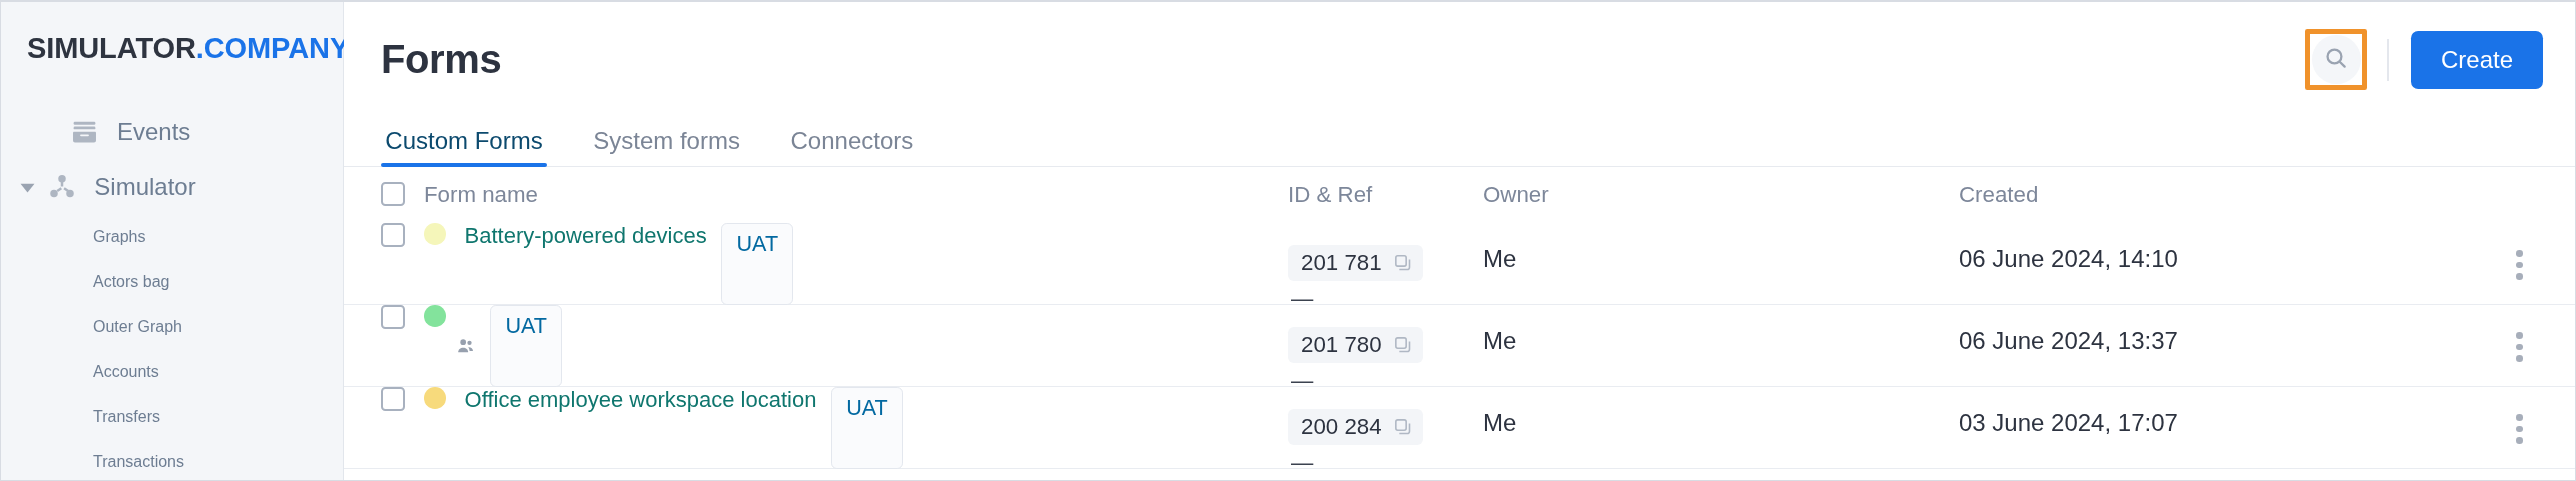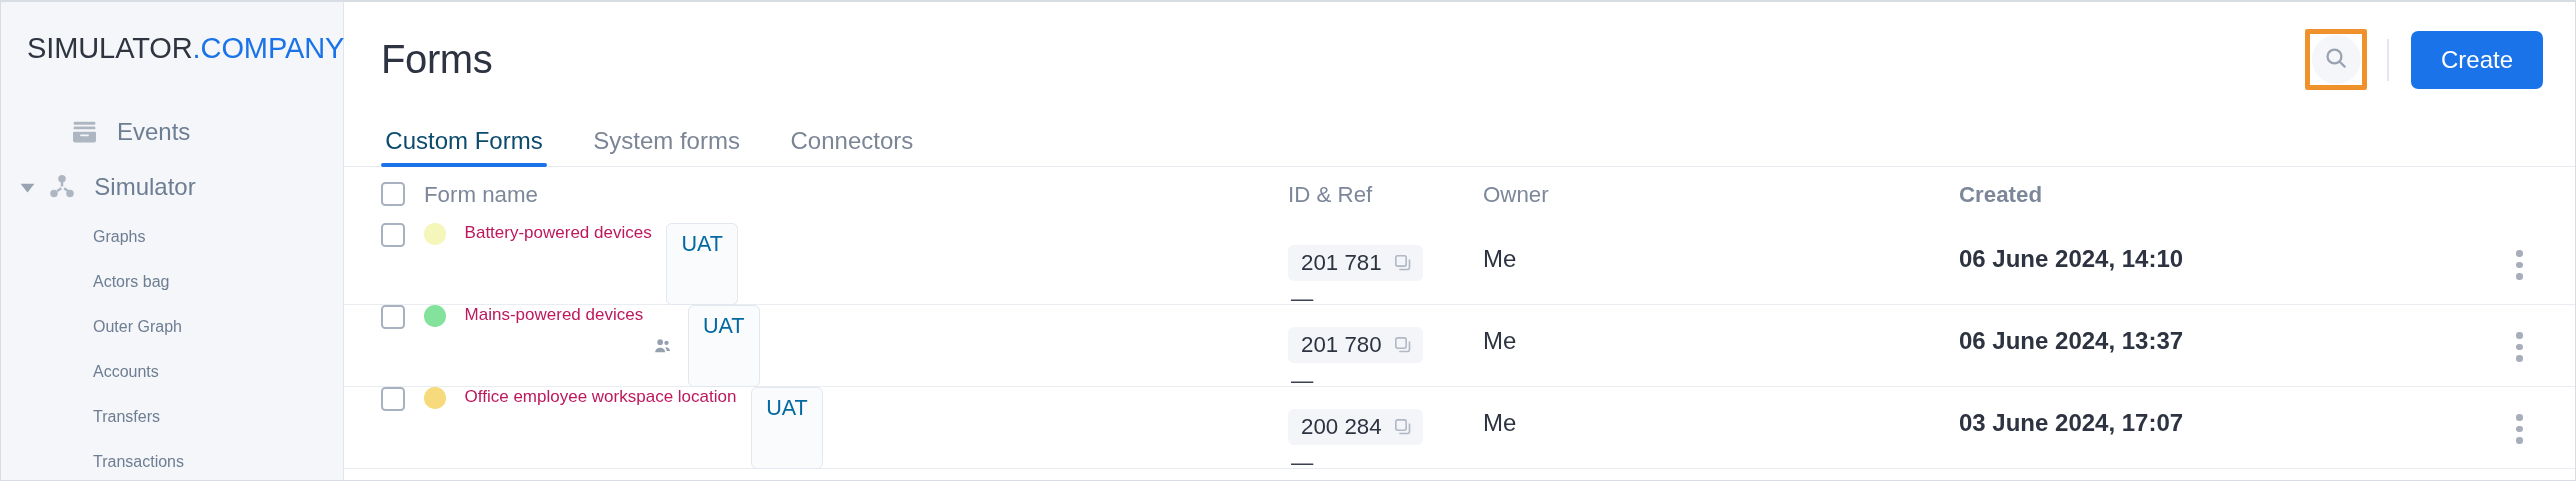--- a/index.html
+++ b/index.html
@@ -29,21 +29,21 @@
     position: relative;
   }
   .brand-row {
     display: flex;
     align-items: center;
     padding: 0 0 0 26px;
     height: 43px;
   }
   .brand {
     font-size: 29px;
-    font-weight: 400;
+    font-weight: 700;
     letter-spacing: -0.1px;
     white-space: nowrap;
   }
   .brand .b-dark { color: #2e3440; }
   .brand .b-blue { color: #1a73e8; }
   .bell-icon {
     margin-left: 19px;
     display: inline-flex;
     align-items: center;
     color: #b6bcc6;
@@ -98,21 +98,21 @@
     min-width: 0;
   }
   .page-head {
     display: flex;
     align-items: center;
     height: 115px;
     padding: 0 32px 0 37px;
   }
   .page-title {
     font-size: 40px;
-    font-weight: 400;
+    font-weight: 700;
     color: #2d3340;
     letter-spacing: -0.4px;
   }
   .head-actions {
     margin-left: auto;
     display: flex;
     align-items: center;
   }
   .search-highlight {
     border: 5px solid #f0922b;
@@ -187,21 +187,21 @@
   }
   .t-head {
     height: 56px;
     align-items: center;
     border-bottom: none;
   }
   .t-head .cell { color: #7d879a; font-size: 22.3px; }
   .c-name    { flex: 0 0 944px; padding-left: 37px; display: flex; }
   .c-id      { flex: 0 0 195px; }
   .c-owner   { flex: 0 0 476px; }
-  .c-created { flex: 0 0 auto; width: 505px; font-weight: bold; }
+  .c-created { flex: 0 0 auto; width: 505px; }
   .c-menu    { flex: 1 1 auto; display: flex; justify-content: flex-end; padding-right: 45px; }
 
   .t-body .t-row { height: 82px; }
   .t-body .cell { padding-top: 21.6px; font-size: 24px; color: #2d3340; }
   .t-body .c-name { padding-top: 0; height: 82px; }
 
   .checkbox {
     width: 24px; height: 24px;
     border: 2.9px solid #a8b1bf;
     border-radius: 4.3px;
@@ -210,22 +210,22 @@
     cursor: pointer;
   }
   .dot {
     width: 21.6px; height: 21.6px;
     border-radius: 50%;
     flex: 0 0 21.6px;
     margin-left: 19px;
   }
   .form-name {
     margin-left: 19px;
-    font-size: 17px;
-    color: #be185d;
+    font-size: 22px;
+    color: #0f766e;
     white-space: nowrap;
   }
   .shared-icon {
     margin-left: 10px;
     color: #97a0ae;
     display: inline-flex;
     align-items: center;
   }
   .badge {
     margin-left: 14.4px;
@@ -420,21 +420,20 @@
                 <span></span>
                 <span></span>
               </span>
           </div>
         </div>
 
         <div class="t-row">
           <div class="cell c-name">
             <span class="checkbox"></span>
             <span class="dot" style="background:#83e39c"></span>
-            <span class="form-name">Mains-powered devices</span>
             <span class="shared-icon">
               <svg width="20" height="20" viewBox="0 0 24 24" fill="currentColor" aria-hidden="true">
                 <circle cx="8.6" cy="7.4" r="3.4"></circle>
                 <circle cx="16.2" cy="8.2" r="2.6"></circle>
                 <path d="M2.6 19.4c0-3.3 2.7-5.4 6-5.4s6 2.1 6 5.4H2.6z"></path>
                 <path d="M15.4 13.4c2.8 0 5 1.8 5 4.6h-4.1c0-1.8-.6-3.4-1.7-4.6h.8z"></path>
               </svg>
             </span>
             <span class="badge">UAT</span>
           </div>

